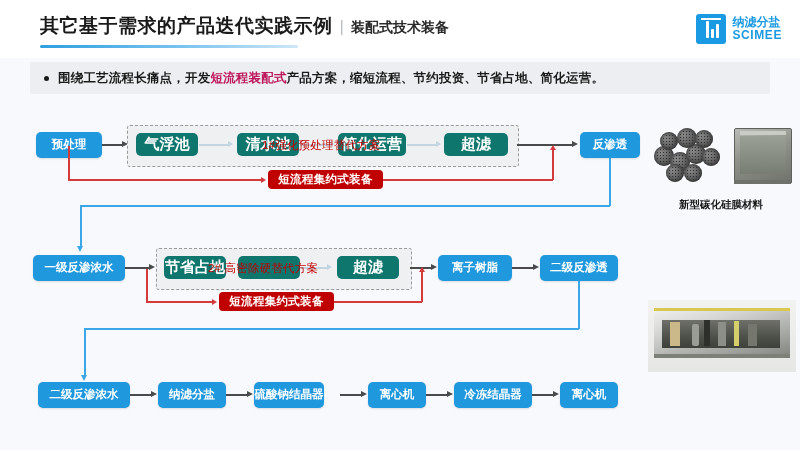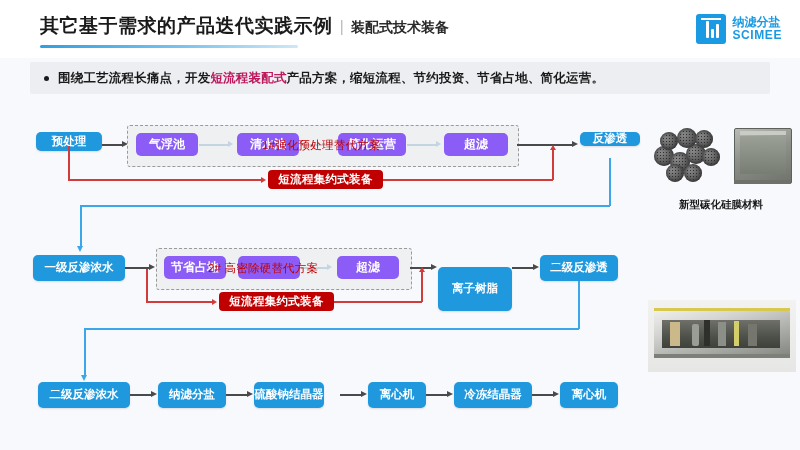--- a/index.html
+++ b/index.html
@@ -51,22 +51,22 @@
 
   
   .node{
     position:absolute;border-radius:5px;background:#2098dd;
     color:#fff;font-size:11.5px;font-weight:bold;
     display:flex;align-items:center;justify-content:center;
     text-align:center;line-height:1.15;
     box-shadow:0 1px 2px rgba(0,0,0,.12);
   }
   .ghost{
-    position:absolute;border-radius:5px;background:#8b5cf6;
-    color:#ffffff;font-size:12px;font-weight:bold;
+    position:absolute;border-radius:5px;background:#0f766e;
+    color:#ffffff;font-size:15px;font-weight:bold;
     display:flex;align-items:center;justify-content:center;text-align:center;
   }
   .dashbox{
     position:absolute;border:1.4px dashed #9a9a9a;border-radius:3px;background:#eef0f2;
   }
   .redlabel{
     position:absolute;color:#c00000;font-size:11.5px;font-weight:normal;
     white-space:nowrap;letter-spacing:.2px;
   }
   .redbanner{
@@ -136,21 +136,21 @@
         <span class="logo-en">SCIMEE</span>
       </div>
     </div>
   </div>
 
   <div class="bullet-bar">
     <span class="bullet-dot"></span>
     <span class="bullet-text"><span>围绕工艺流程长痛点，开发</span><span class="hl">短流程装配式</span><span>产品方案，缩短流程、节约投资、节省占地、简化运营。</span></span>
   </div>
 
-  <div class="node" style="left:36px;top:132px;width:66px;height:19px;">预处理</div>
+  <div class="node" style="left:36px;top:132px;width:66px;height:26px;">预处理</div>
 
   <div class="ln h-gray" style="left:102px;top:144px;width:22px;"></div>
   <div class="ar ar-r-gray" style="left:122px;top:141px;"></div>
 
   <div class="dashbox" style="left:127px;top:125px;width:390px;height:40px;"></div>
 
   <div class="ghost" style="left:136px;top:133px;width:62px;height:23px;">气浮池</div>
   <div class="ln h-ghost" style="left:199px;top:144px;width:30px;"></div>
   <div class="ar ar-r-ghost" style="left:228px;top:141px;"></div>
 
@@ -162,21 +162,21 @@
   <div class="ln h-ghost" style="left:407px;top:144px;width:30px;"></div>
   <div class="ar ar-r-ghost" style="left:436px;top:141px;"></div>
 
   <div class="ghost" style="left:444px;top:133px;width:64px;height:23px;">超滤</div>
 
   <div class="redlabel" style="left:262px;top:138px;">1#强化预处理替代方案</div>
 
   <div class="ln h-gray" style="left:517px;top:144px;width:56px;"></div>
   <div class="ar ar-r-gray" style="left:572px;top:141px;"></div>
 
-  <div class="node" style="left:580px;top:132px;width:60px;height:14px;">反渗透</div>
+  <div class="node" style="left:580px;top:132px;width:60px;height:26px;">反渗透</div>
 
   <div class="ln v-red" style="left:68px;top:146px;height:34px;"></div>
   <div class="ln h-red" style="left:68px;top:179px;width:194px;"></div>
   <div class="ar ar-r-red" style="left:261px;top:176.5px;"></div>
   <div class="redbanner" style="left:268px;top:170px;width:115px;height:19px;">短流程集约式装备</div>
   <div class="ln h-red" style="left:383px;top:179px;width:170px;"></div>
   <div class="ln v-red" style="left:552px;top:150px;height:30px;"></div>
   <div class="ar ar-u-red" style="left:549.5px;top:145px;"></div>
 
   <div class="ln v-blue" style="left:609px;top:158px;height:48px;"></div>
@@ -195,21 +195,21 @@
   <div class="ghost" style="left:238px;top:256px;width:62px;height:23px;"></div>
   <div class="ln h-ghost" style="left:301px;top:267px;width:27px;"></div>
   <div class="ar ar-r-ghost" style="left:327px;top:264px;"></div>
   <div class="ghost" style="left:337px;top:256px;width:62px;height:23px;">超滤</div>
 
   <div class="redlabel" style="left:208px;top:261px;">2# 高密除硬替代方案</div>
 
   <div class="ln h-gray" style="left:410px;top:267px;width:22px;"></div>
   <div class="ar ar-r-gray" style="left:431px;top:264px;"></div>
 
-  <div class="node" style="left:438px;top:267px;width:74px;height:44px;font-family:Liberation Serif, serif;">离子树脂</div>
+  <div class="node" style="left:438px;top:255px;width:74px;height:26px;font-family:Liberation Serif, serif;">离子树脂</div>
 
   <div class="ln h-gray" style="left:512px;top:267px;width:22px;"></div>
   <div class="ar ar-r-gray" style="left:533px;top:264px;"></div>
 
   <div class="node" style="left:540px;top:255px;width:78px;height:26px;">二级反渗透</div>
 
   <div class="ln v-red" style="left:146px;top:269px;height:33px;"></div>
   <div class="ln h-red" style="left:146px;top:301px;width:67px;"></div>
   <div class="ar ar-r-red" style="left:212px;top:298.5px;"></div>
   <div class="redbanner" style="left:219px;top:292px;width:115px;height:19px;">短流程集约式装备</div>

